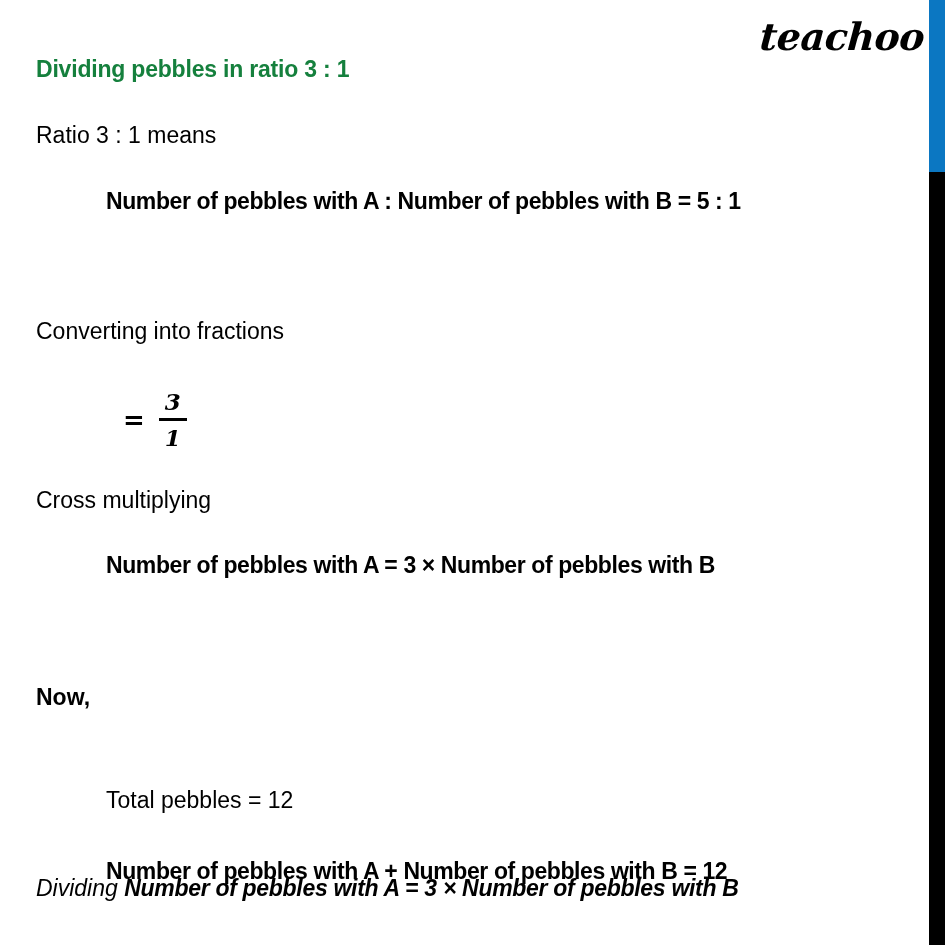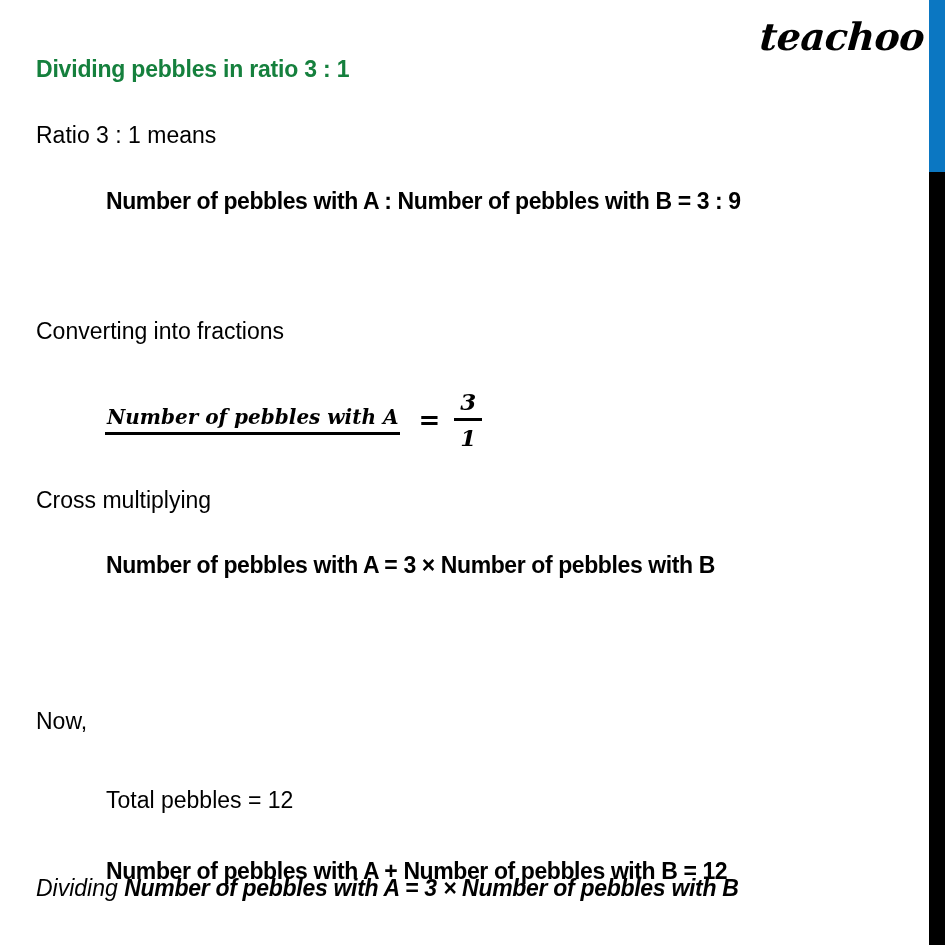--- a/index.html
+++ b/index.html
@@ -75,21 +75,21 @@
   .line.plain  { font-weight: normal; }
   .ital        { font-style: italic; font-weight: normal; }
   .bital       { font-style: italic; font-weight: bold; letter-spacing: -0.3px; }
 
   
   #line-ratio-means      { left: 36px;  top: 122px; }
   #line-ratio-equation   { left: 106px; top: 188px; }
   #line-converting       { left: 36px;  top: 318px; }
   #line-cross-mult       { left: 36px;  top: 487px; }
   #line-cross-equation   { left: 106px; top: 552px; }
-  #line-now              { left: 36px;  top: 708px; }
+  #line-now              { left: 36px;  top: 684px; font-weight: bold; }
   #line-total-pebbles    { left: 106px; top: 747px; margin-top: 40px; }
   #line-sum-equation     { left: 106px; top: 813px; margin-top: 45px; }
   #line-putting          { left: 36px;  top: 875px; }
 
   
   #fraction-block {
     position: absolute;
     left: 105px;
     top: 386px;
     display: flex;
@@ -133,27 +133,26 @@
 
 <div id="edge-bar-blue"></div>
 <div id="edge-bar-black"></div>
 
 <div id="brand-logo">teachoo</div>
 
 <div id="page-title">Dividing pebbles in ratio 3 : 1</div>
 
 <div id="line-ratio-means" class="line plain">Ratio 3 : 1 means</div>
 
-<div id="line-ratio-equation" class="line bold">Number of pebbles with A : Number of pebbles with B = 3 : 9</div>
+<div id="line-ratio-equation" class="line bold">Number of pebbles with A : Number of pebbles with B = 5 : 1</div>
 
 <div id="line-converting" class="line plain">Converting into fractions</div>
 
 <div id="fraction-block">
   <div class="frac" id="frac-main">
-    <div class="num">Number of pebbles with A</div>
     <div class="bar"></div>
   </div>
   <div id="equals-sign">=</div>
   <div class="frac" id="frac-ratio">
     <div class="num">3</div>
     <div class="bar"></div>
     <div class="den">1</div>
   </div>
 </div>
 

